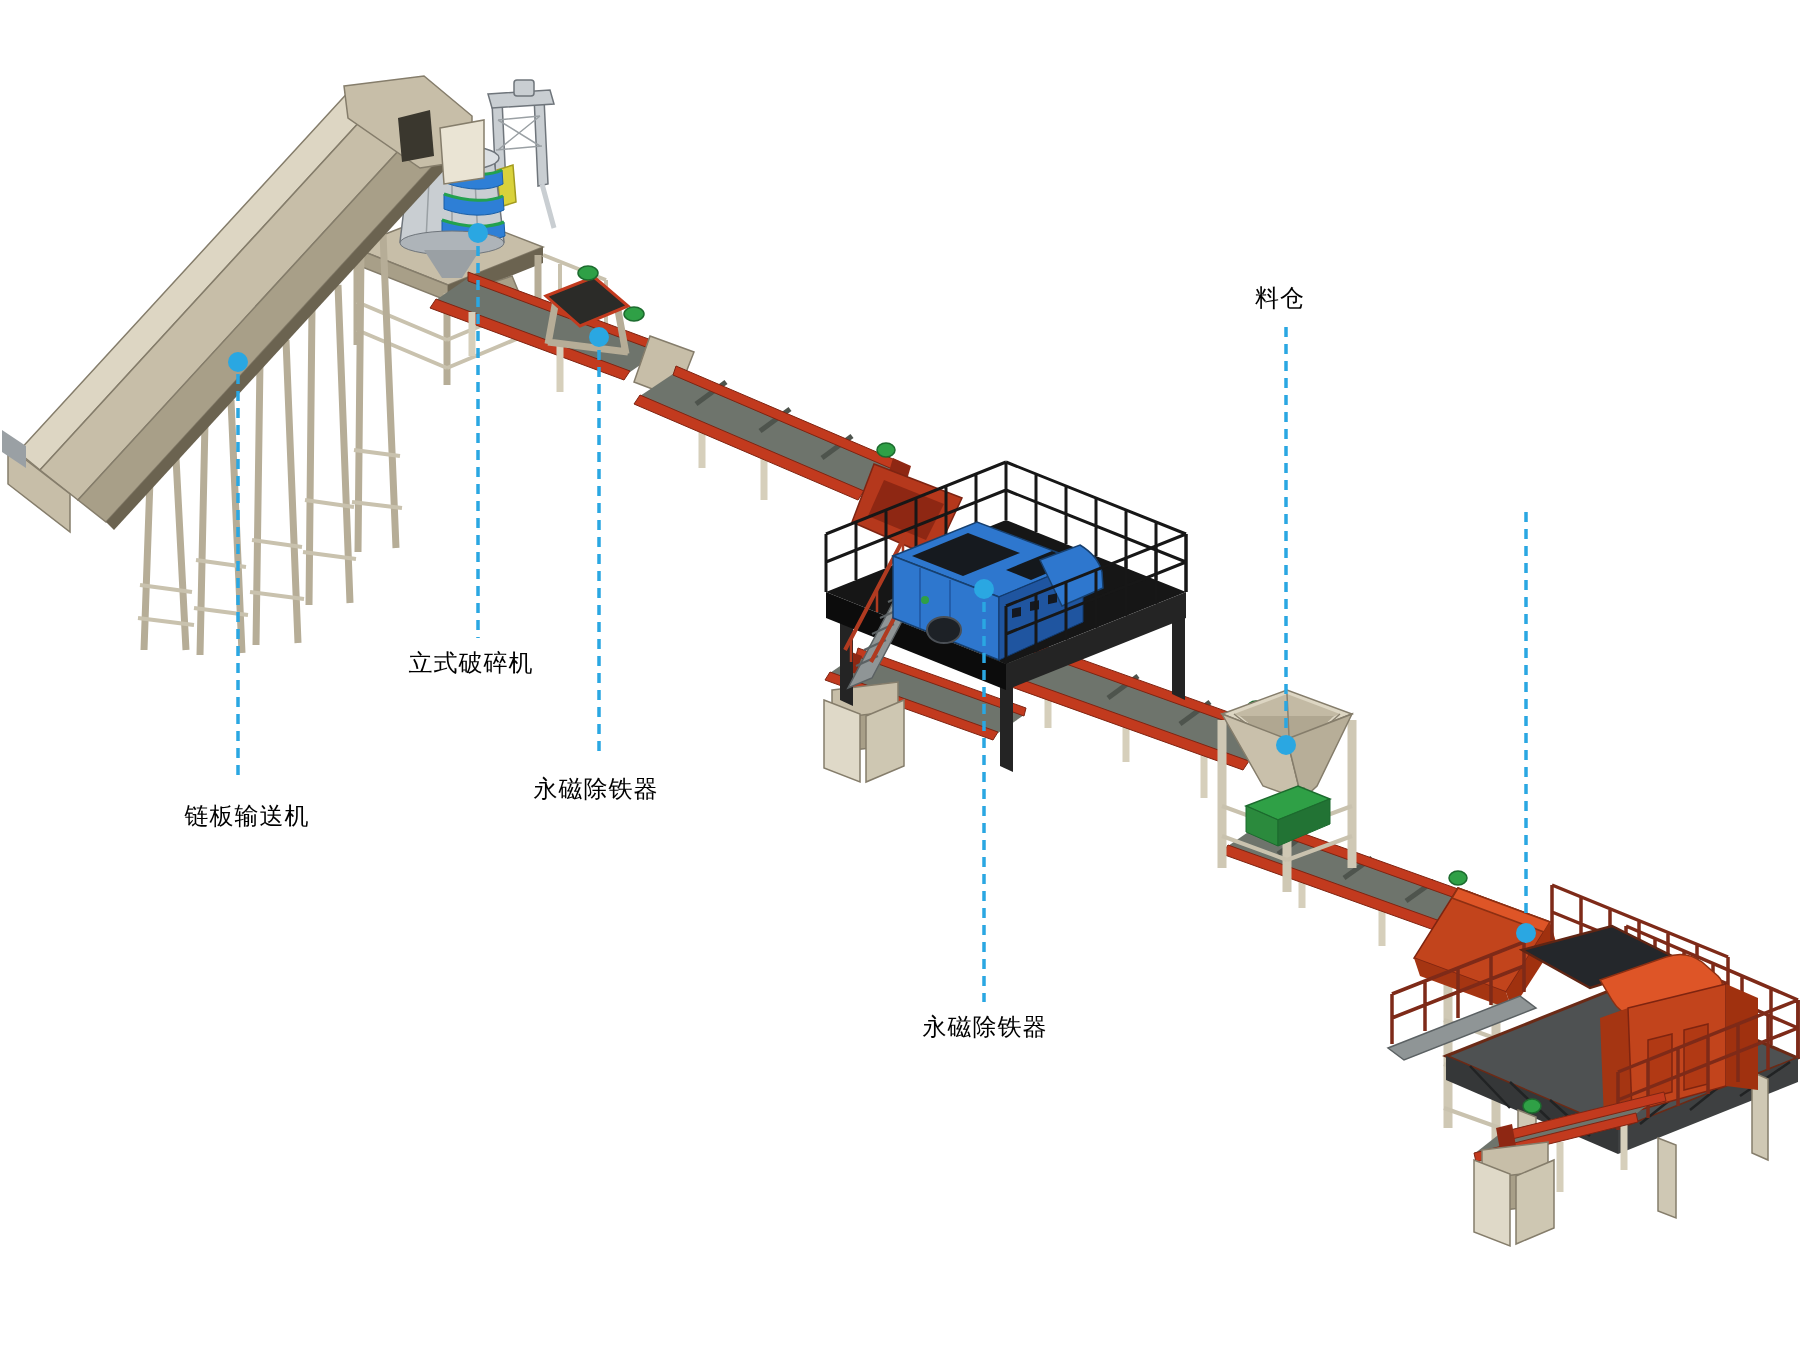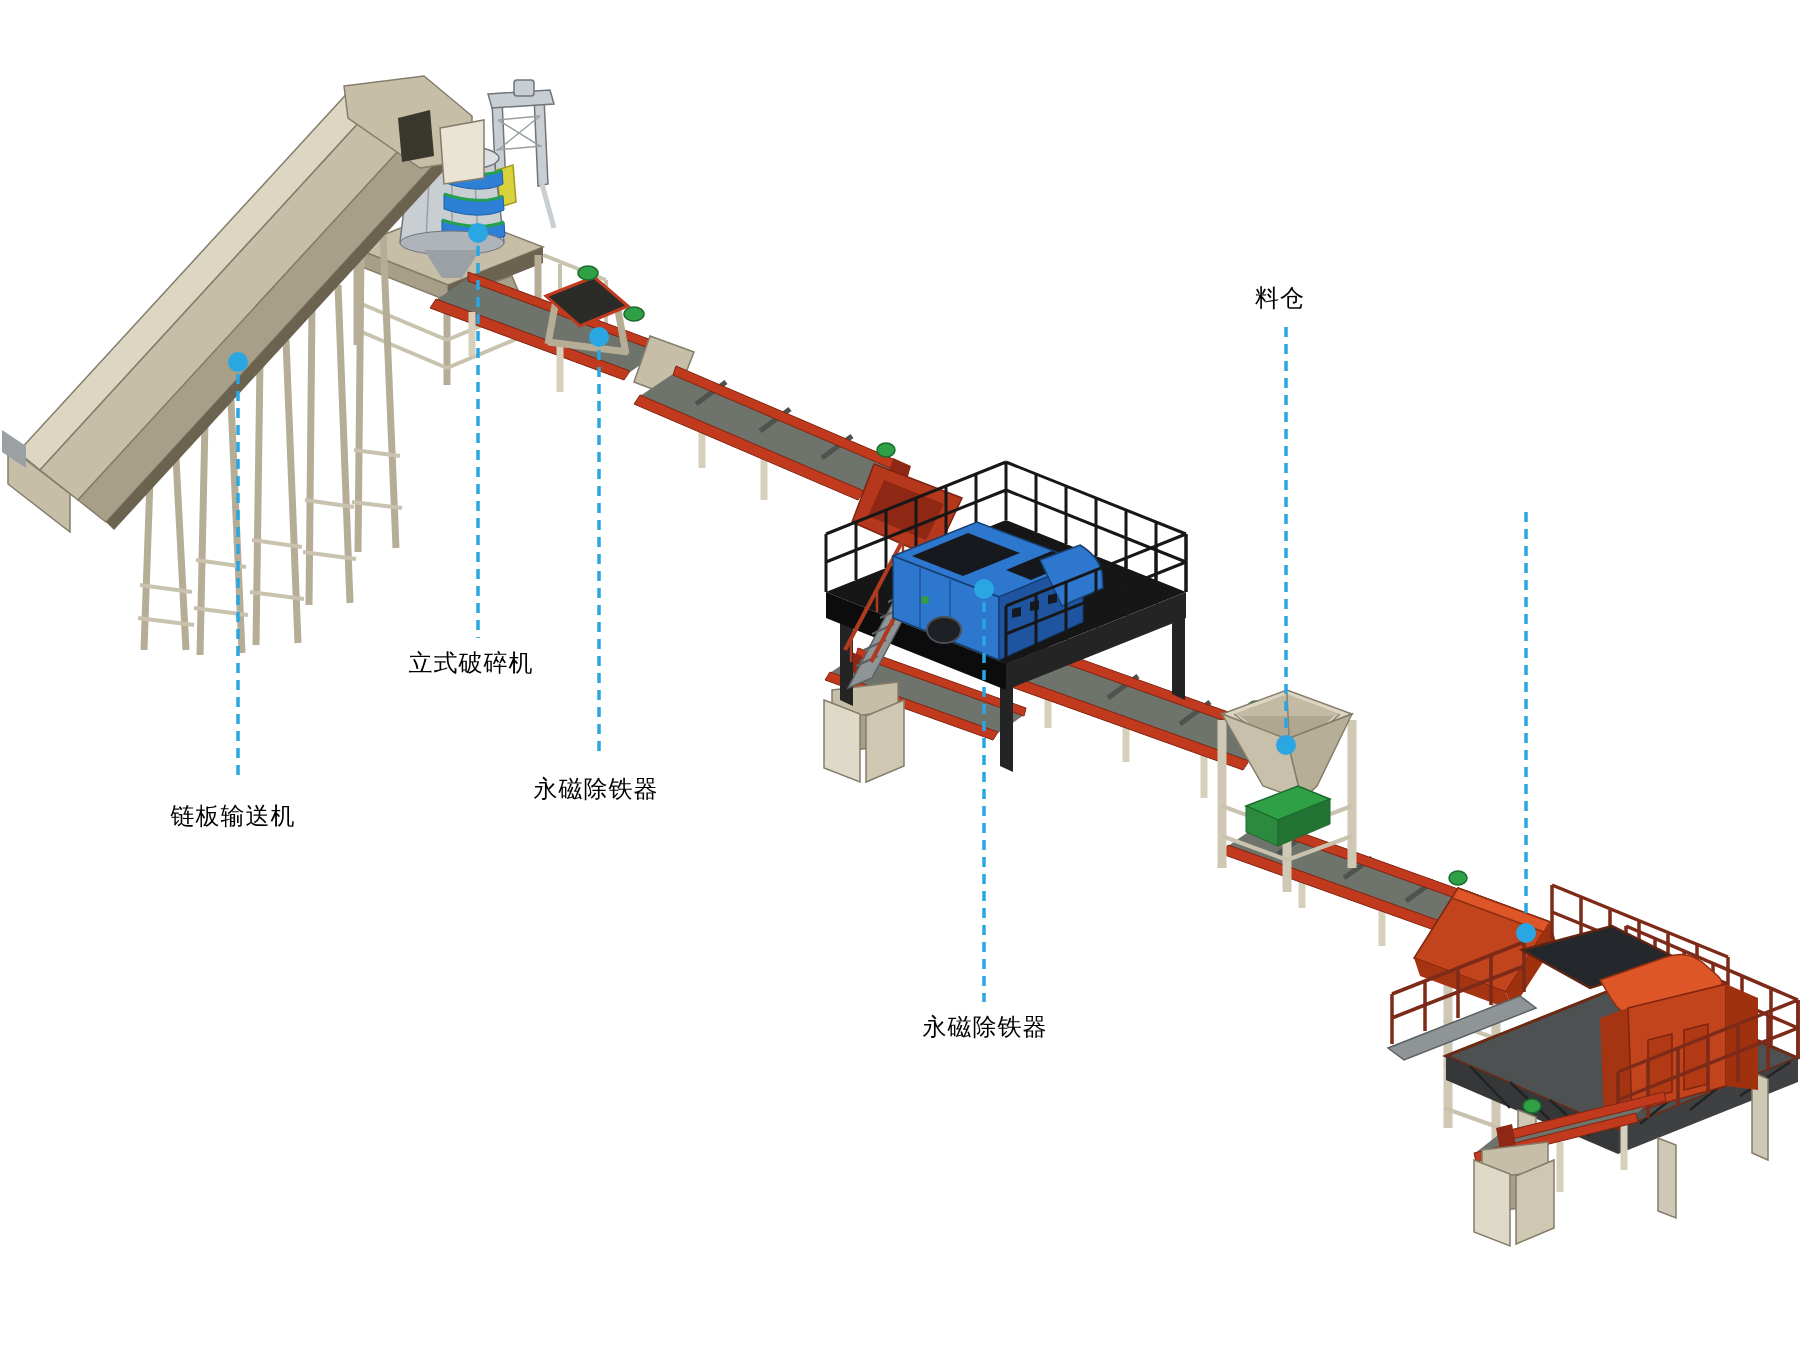--- a/index.html
+++ b/index.html
@@ -296,18 +296,18 @@
         <circle cx="599" cy="337" r="10" class="leader-dot"></circle>
         <line x1="984" x2="984" y1="602" y2="1002" class="leader"></line>
         <circle cx="984" cy="589" r="10" class="leader-dot"></circle>
         <line x1="1286" x2="1286" y1="327" y2="731" class="leader"></line>
         <circle cx="1286" cy="745" r="10" class="leader-dot"></circle>
         <line x1="1526" x2="1526" y1="512" y2="919" class="leader"></line>
         <circle cx="1526" cy="933" r="10" class="leader-dot"></circle>
       </g>
 </svg>
 
-<div class="callout" id="ann-0" style="left: 233px; top: 816px;">链板输送机</div>
+<div class="callout" id="ann-0" style="left: 247px; top: 816px;">链板输送机</div>
 <div class="callout" id="ann-1" style="left: 471px; top: 663px;">立式破碎机</div>
 <div class="callout" id="ann-2" style="left: 596px; top: 789px;">永磁除铁器</div>
 <div class="callout" id="ann-3" style="left: 985px; top: 1027px;">永磁除铁器</div>
 <div class="callout" id="ann-4" style="left: 1280px; top: 298px;">料仓</div>
 </div>
 
 </body></html>

